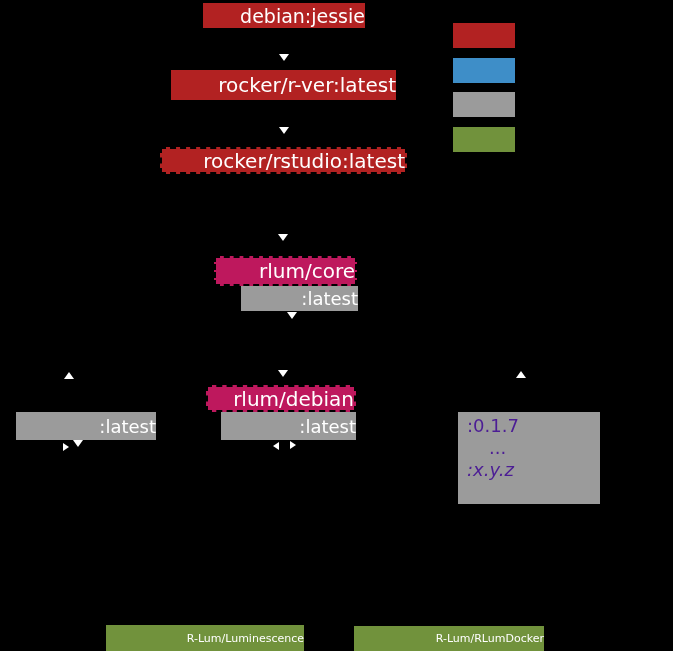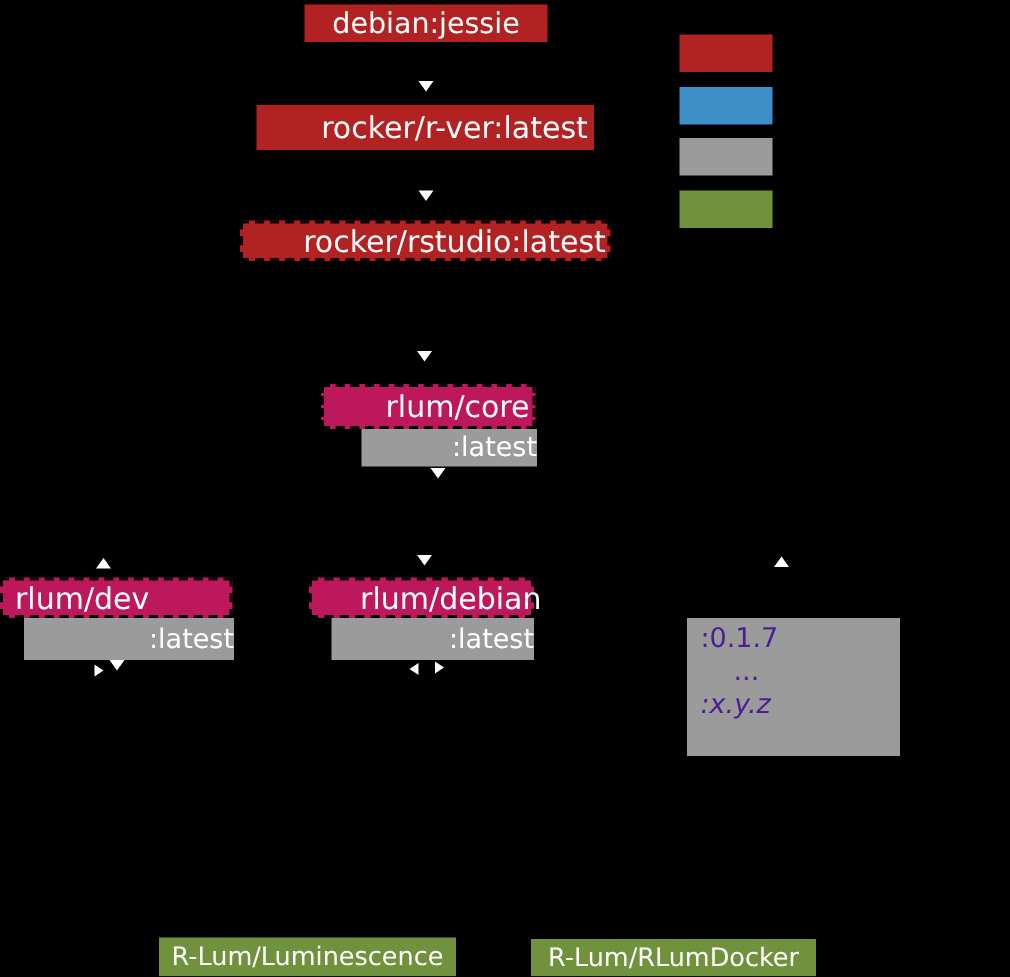--- a/index.html
+++ b/index.html
@@ -3,30 +3,30 @@
 <meta charset="utf-8">
 <style>
   html,body { margin:0; padding:0; background:#000; }
   .canvas {
     position:relative; width:673px; height:651px;
     background:#000; overflow:hidden;
     font-family:"DejaVu Sans", "Liberation Sans", sans-serif;
   }
   .node {
     position:absolute; box-sizing:border-box;
-    display:flex; align-items:center; justify-content:center;
+    display:flex; align-items:center; justify-content:flex-end;
     color:#fff; white-space:nowrap;
   }
   .red    { background:#B22222; }
   .blue   { background:#be185d; }
   .green  { background:#71923C; }
   .dashed { border:2px dashed #000; } 
   .fs19 { font-size:19px; }
   .fs20 { font-size:20px;padding-left:39px; }
-  .fs17 { font-size:17px; }
+  .fs17 { font-size:11px; }
   .tag {
     position:absolute; box-sizing:border-box; background:#9B9B9B; color:#fff;
     display:flex; align-items:center; justify-content:flex-end;
     padding-left:10px; font-size:18px; white-space:nowrap;
   }
   .left-text { justify-content:flex-start; padding-left:8px; }
   .taglist {
     position:absolute; box-sizing:border-box; background:#9B9B9B; color:#4c1d95;
     font-size:18px; line-height:22px; padding:3px 0 0 9px; white-space:nowrap;
   }
@@ -65,23 +65,20 @@
   <div class="node blue dashed fs20" style="left:214px; top:256px; width:143px; height:30px;">
     <span>rlum/core</span>
   </div>
   <div class="tag" style="left:241px; top:286px; width:117px; height:25px;">
     <span>:latest</span>
   </div>
 
   <div class="arr arr-down" style="left:287px; top:312px;"></div>
 
   <div class="arr arr-up" style="left:64px; top:372px;"></div>
-  <div class="node blue dashed fs20 left-text" style="left:0px; top:385px; width:155px; height:27px;">
-    <span>rlum/dev</span>
-  </div>
   <div class="tag" style="left:16px; top:412px; width:140px; height:28px;">
     <span>:latest</span>
   </div>
   <div class="arr arr-right" style="left:63px; top:443px;"></div>
   <div class="arr arr-down" style="left:73px; top:440px;"></div>
 
   <div class="arr arr-down" style="left:278px; top:370px;"></div>
   <div class="node blue dashed fs20" style="left:206px; top:385px; width:150px; height:27px;">
     <span>rlum/debian</span>
   </div>

